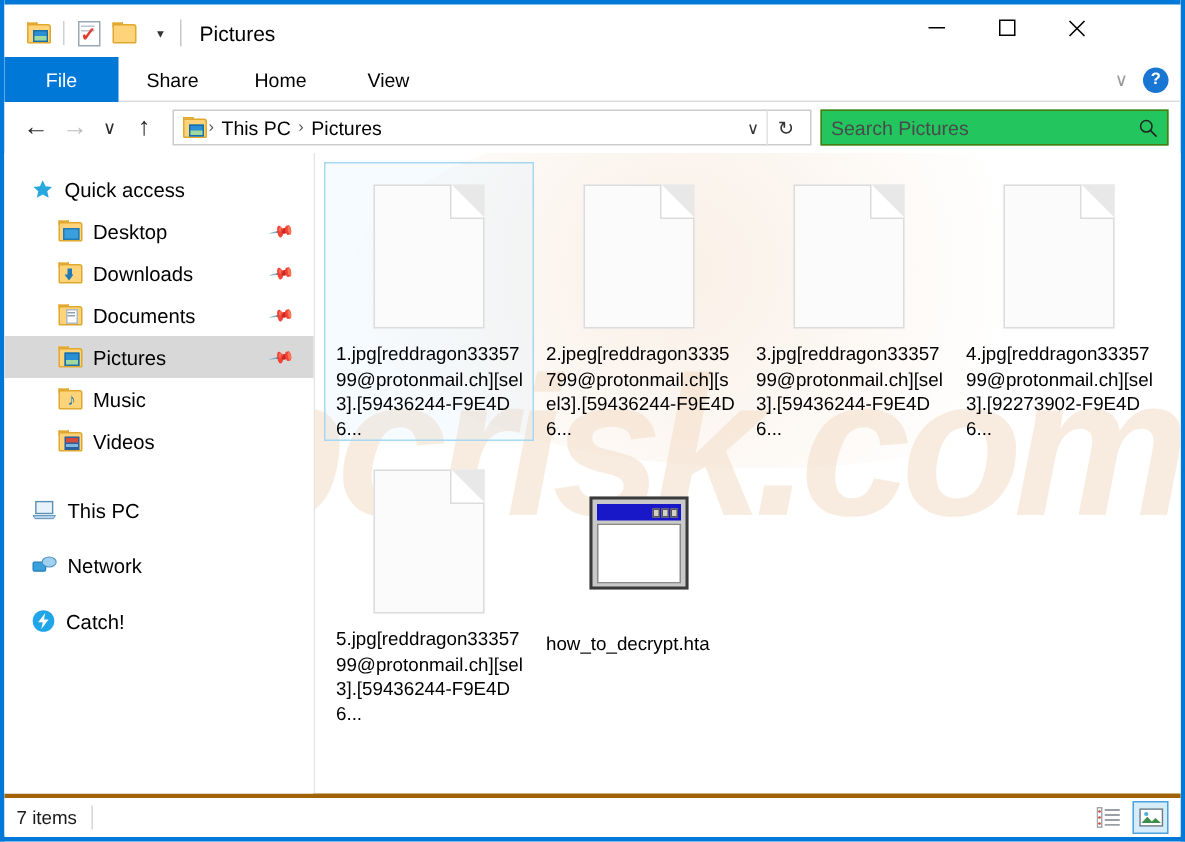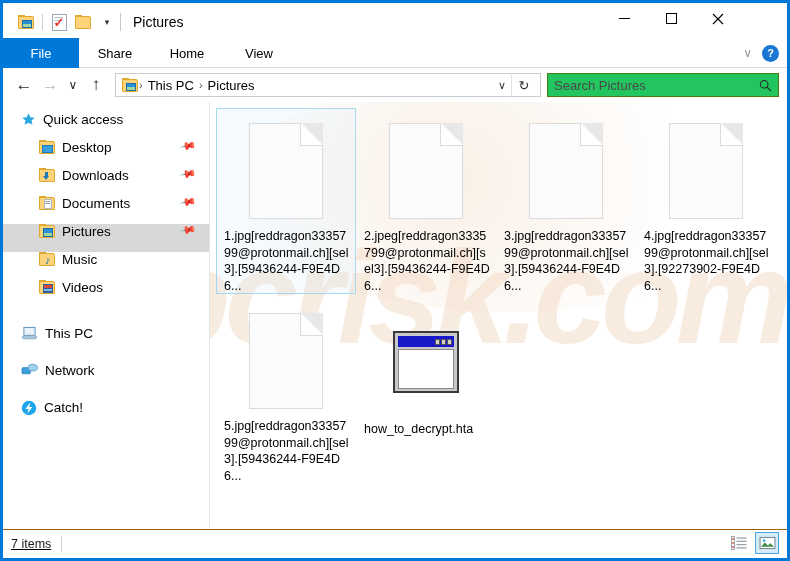--- a/index.html
+++ b/index.html
@@ -216,21 +216,21 @@
     width: 206px;
     background: #ffffff;
     padding-top: 10px;
     box-sizing: border-box;
     position: relative;
     z-index: 2;
   }
   .nav-item {
     height: 28px;
     display: flex;
-    align-items: flex-start;
+    align-items: center;
     padding-left: 18px;
     font-size: 13.5px;
     color: #000;
     position: relative;
     cursor: default;
   }
   .nav-item.indent { padding-left: 36px; }
   .nav-item.selected { background: #d8d8d8; }
   .nav-label { margin-left: 7px; white-space: nowrap; }
   .pin {
@@ -370,26 +370,25 @@
     word-break: break-all;
     overflow: hidden;
     max-height: 68px;
   }
 
   
   #status-bar {
     position: relative;
     height: 28px;
     background: #ffffff;
-    border-top: 1px solid #a16207;
+    border-top: 3px solid #a16207;
     display: flex;
     align-items: center;
     padding: 0 8px;
     box-sizing: border-box;
-    text-decoration: underline;
   }
   #status-count {
     font-size: 12.5px;
     color: #1a1a1a;
     padding-right: 10px;
   }
   #status-sep {
     width: 1px; height: 16px;
     background: #d6d6d6;
   }

